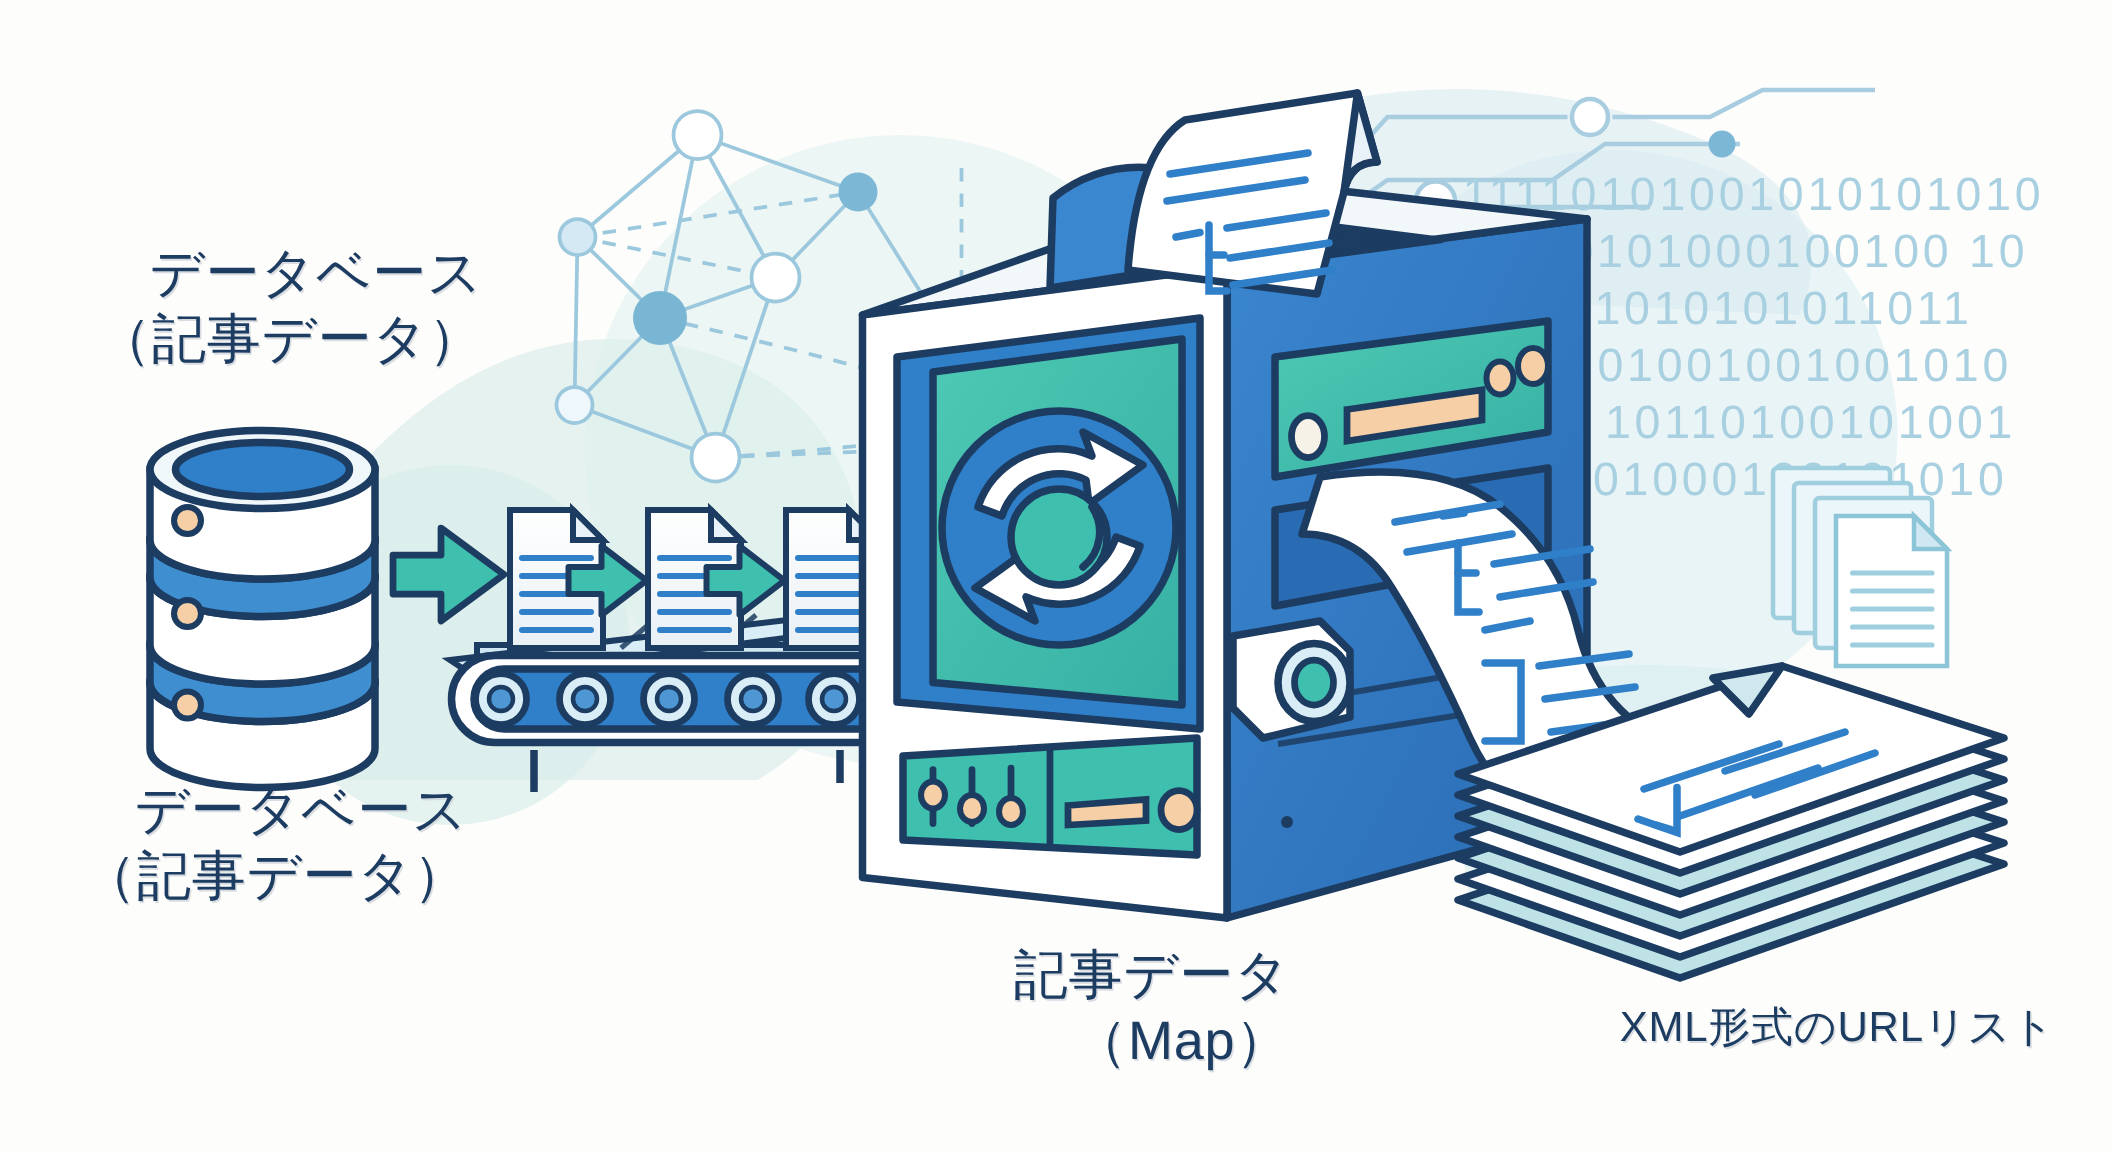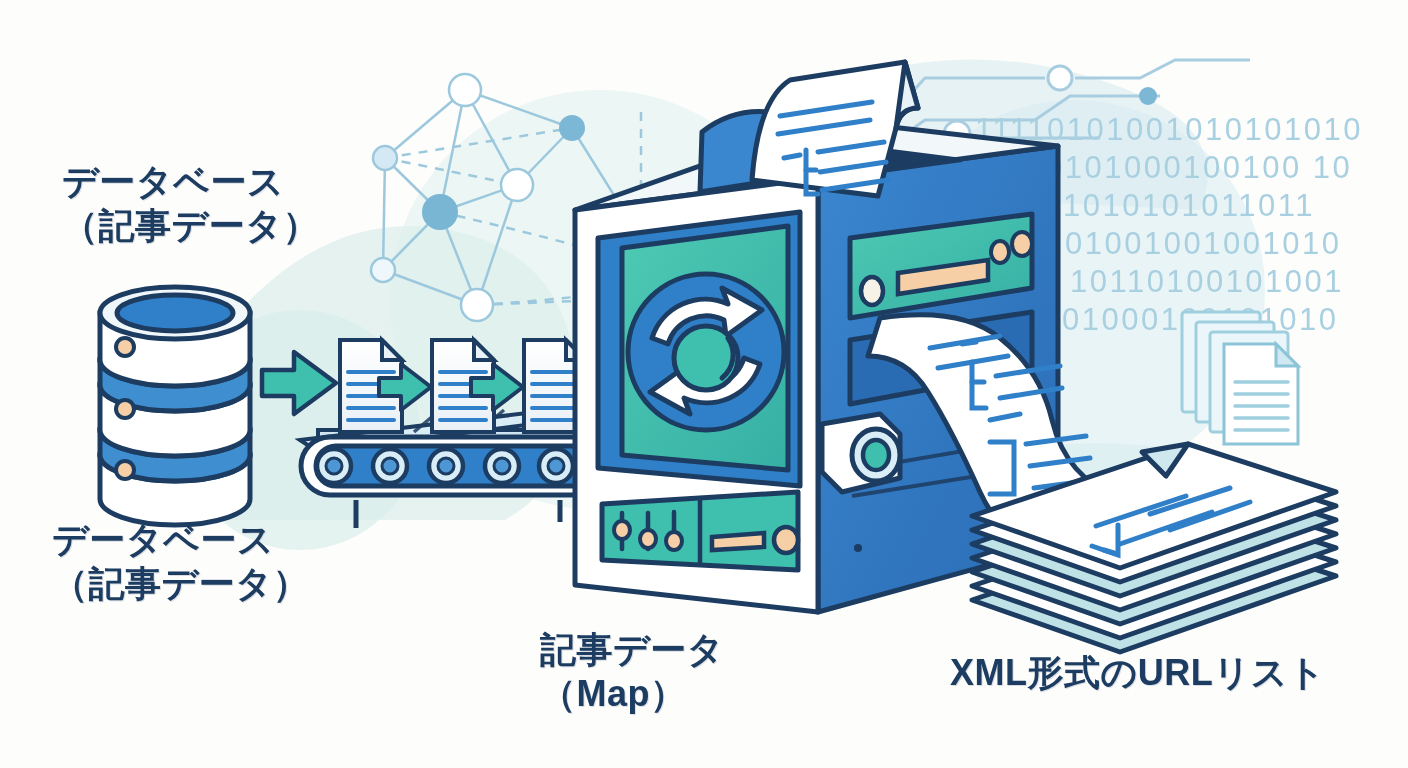--- a/index.html
+++ b/index.html
@@ -7,31 +7,31 @@
     width:1408px;height:768px;overflow:hidden;
     background:#fdfdfc;
     font-family:"Liberation Sans","DejaVu Sans",sans-serif;
   }
   #stage{position:relative;width:1232px;height:768px;}
   #art{position:absolute;left:0;top:0;width:1408px;height:768px;}
 
   .label{
     position:absolute;
     color:#1d3c61;
-    font-weight:700;
+    font-weight:400;
     letter-spacing:0.5px;
     text-shadow:1px 1px 0 rgba(210,215,220,.85);
     line-height:1.22;
     white-space:pre-line;
-    text-align:left;
+    text-align:right;
   }
   #lbl-db-top{left:62px;top:160px;width:260px;font-size:36px;}
   #lbl-db-bottom{left:52px;top:518px;width:260px;font-size:36px;}
   #lbl-loop{left:540px;top:628px;width:320px;font-size:36px;}
-  #lbl-xml{left:950px;top:651px;width:420px;font-size:36px;}
+  #lbl-xml{left:950px;top:668px;width:420px;font-size:28px;}
 </style>
 </head>
 <body>
 
 <div id="stage">
 
   <svg id="art" viewBox="0 0 1408 768">
     <defs>
       <linearGradient id="gPaper" x1="0" y1="0" x2="0" y2="1">
         <stop offset="0" stop-color="#ffffff"></stop>

